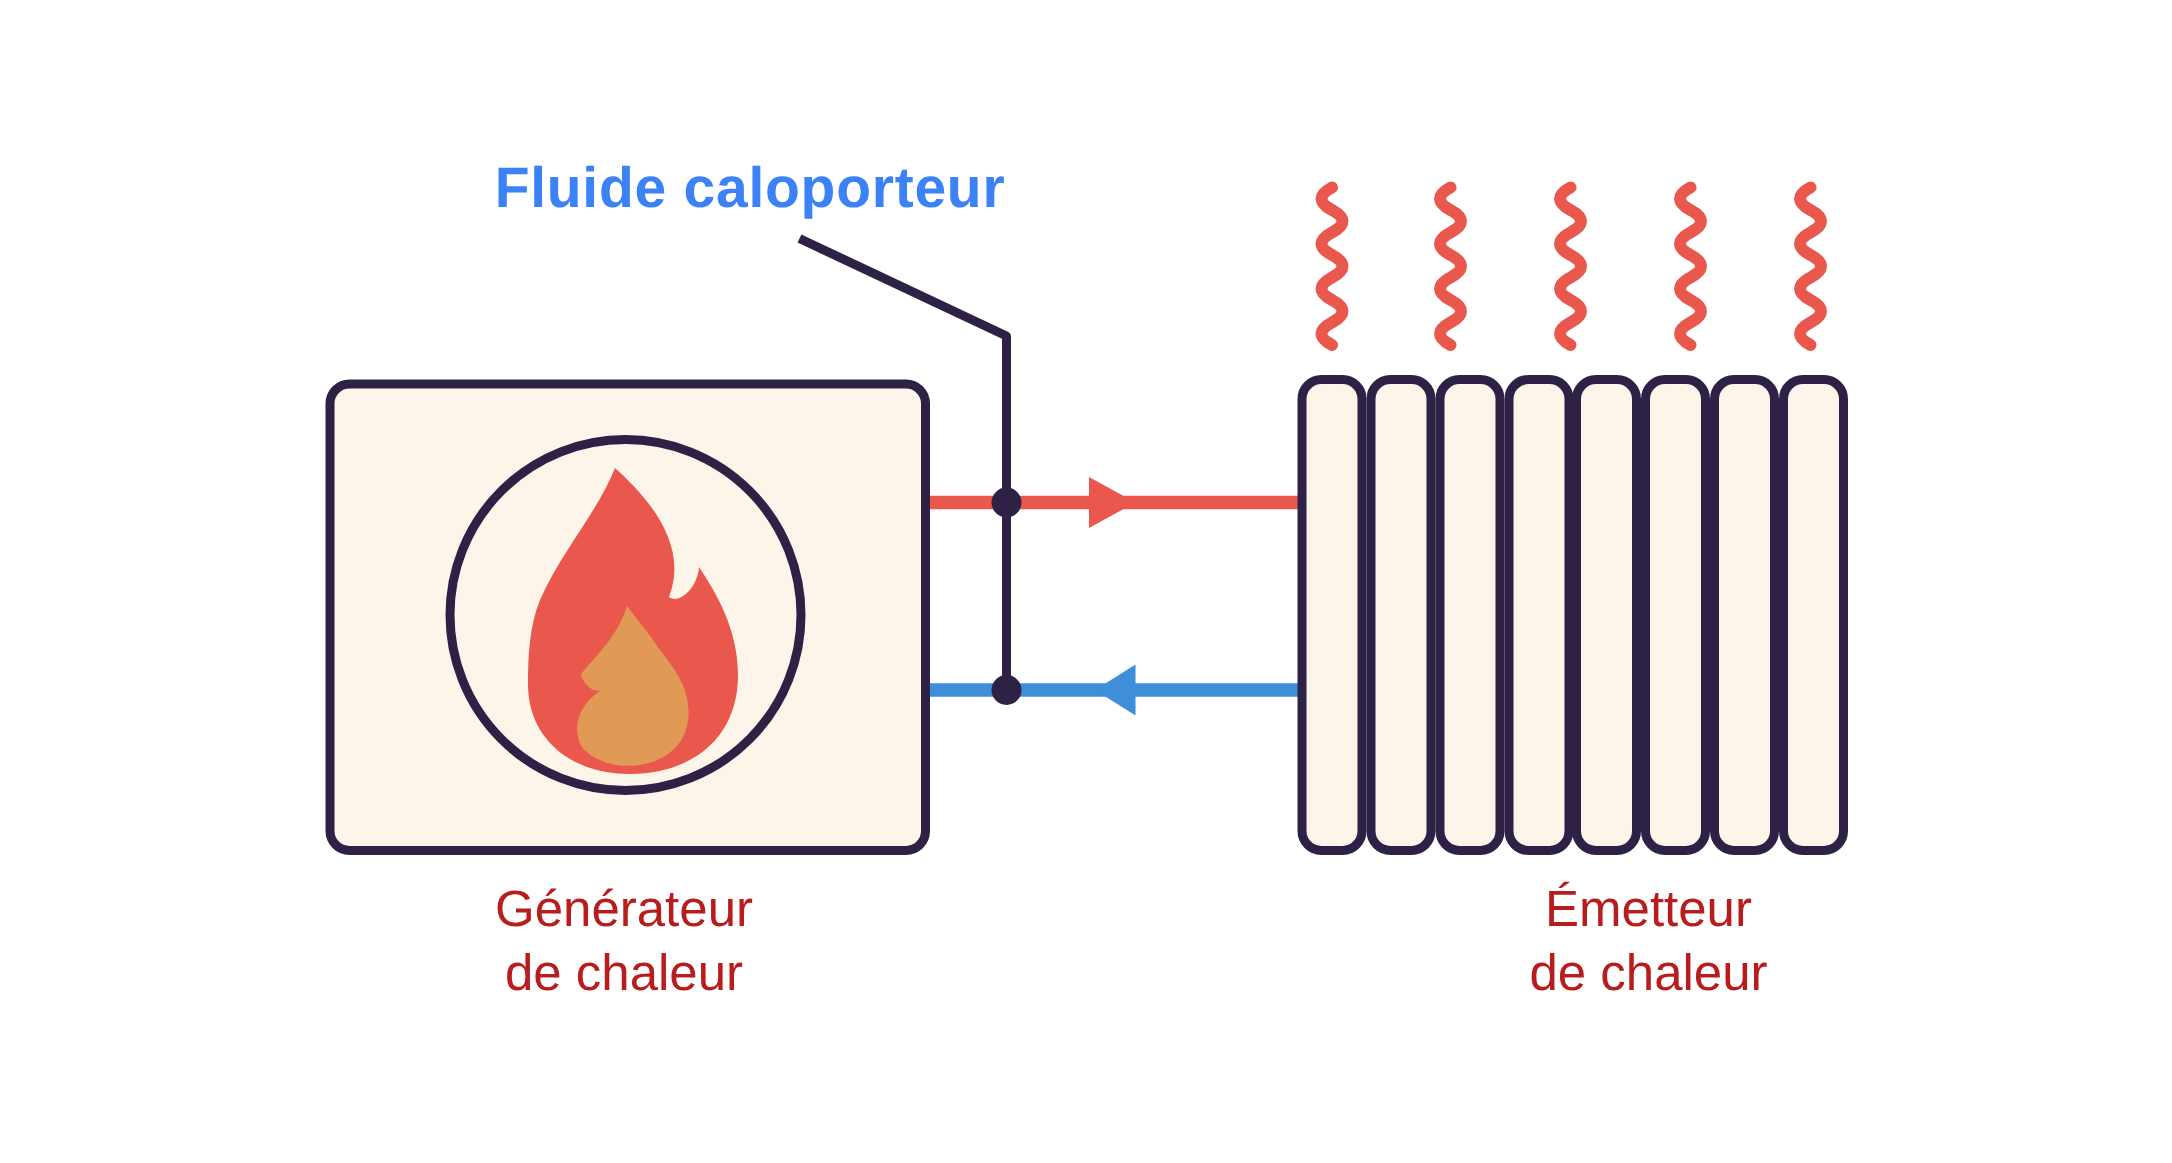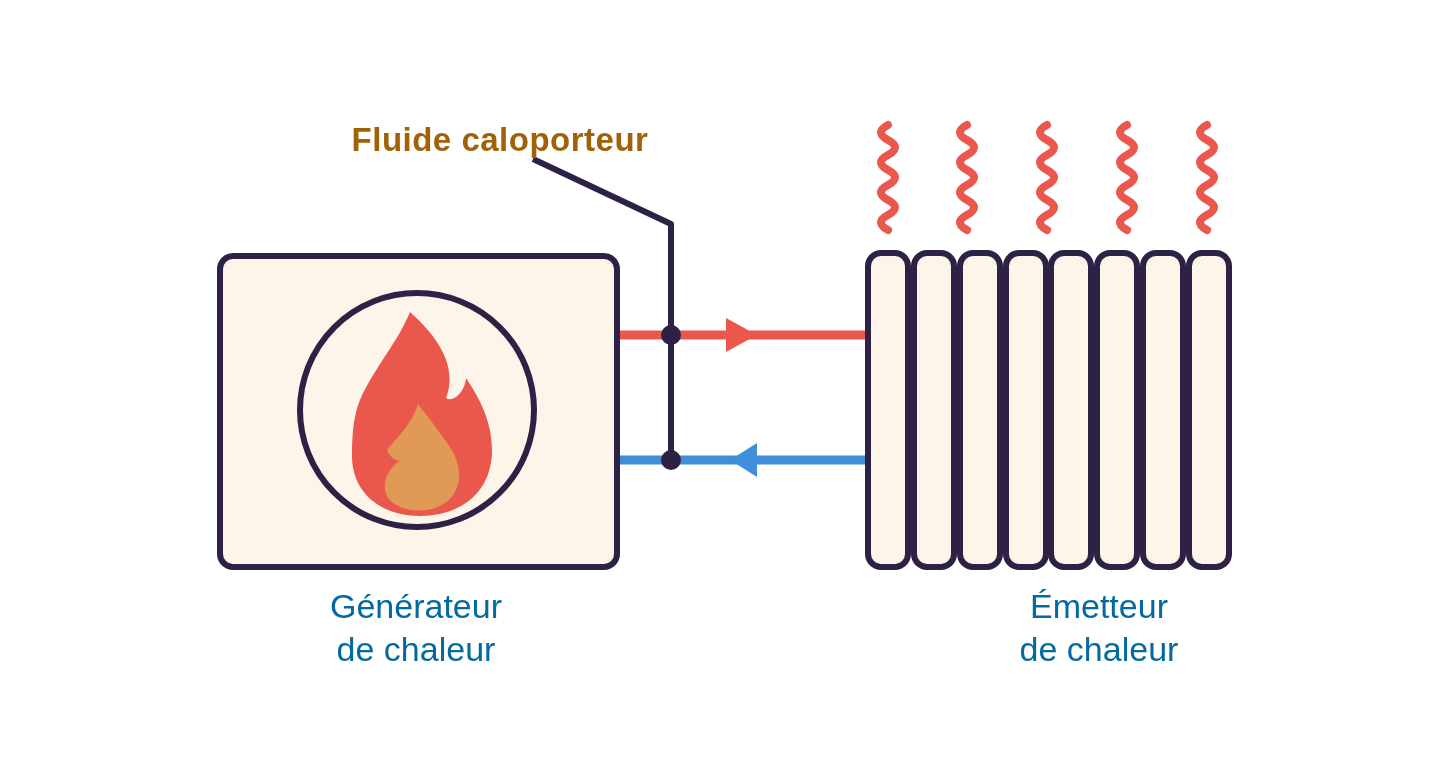--- a/index.html
+++ b/index.html
@@ -15,35 +15,35 @@
 
   
   .cream-panel { fill: #fdf5e9; stroke: #2d2245; stroke-width: 6; }
   .pipe       { stroke-width: 9; fill: none; }
   .leader     { fill: none; stroke: #2d2245; stroke-width: 6; stroke-linejoin: round; }
   .junction   { fill: #2d2245; }
   .wave       { fill: none; stroke: #ea574d; stroke-width: 8; stroke-linecap: round; }
 
   .diagram-title {
     position: absolute;
-    top: 121px;
+    top: 105px;
     left: 500px;
     transform: translateX(-50%);
-    font-size: 33px;
+    font-size: 38px;
     font-weight: 700;
-    color: #a16207;
+    color: #3b82f6;
     white-space: nowrap;
     letter-spacing: 0.5px;
   }
   .block-label {
     position: absolute;
     transform: translateX(-50%);
     font-size: 34px;
     font-weight: 400;
-    color: #0369a1;
+    color: #b91c1c;
     text-align: center;
     line-height: 43px;
     white-space: nowrap;
   }
   .block-label.gen  { left: 416px;  top: 585px; }
   .block-label.emit { left: 1066px; top: 585px; margin-left: 33px; }
 </style>
 </head>
 <body>
 

